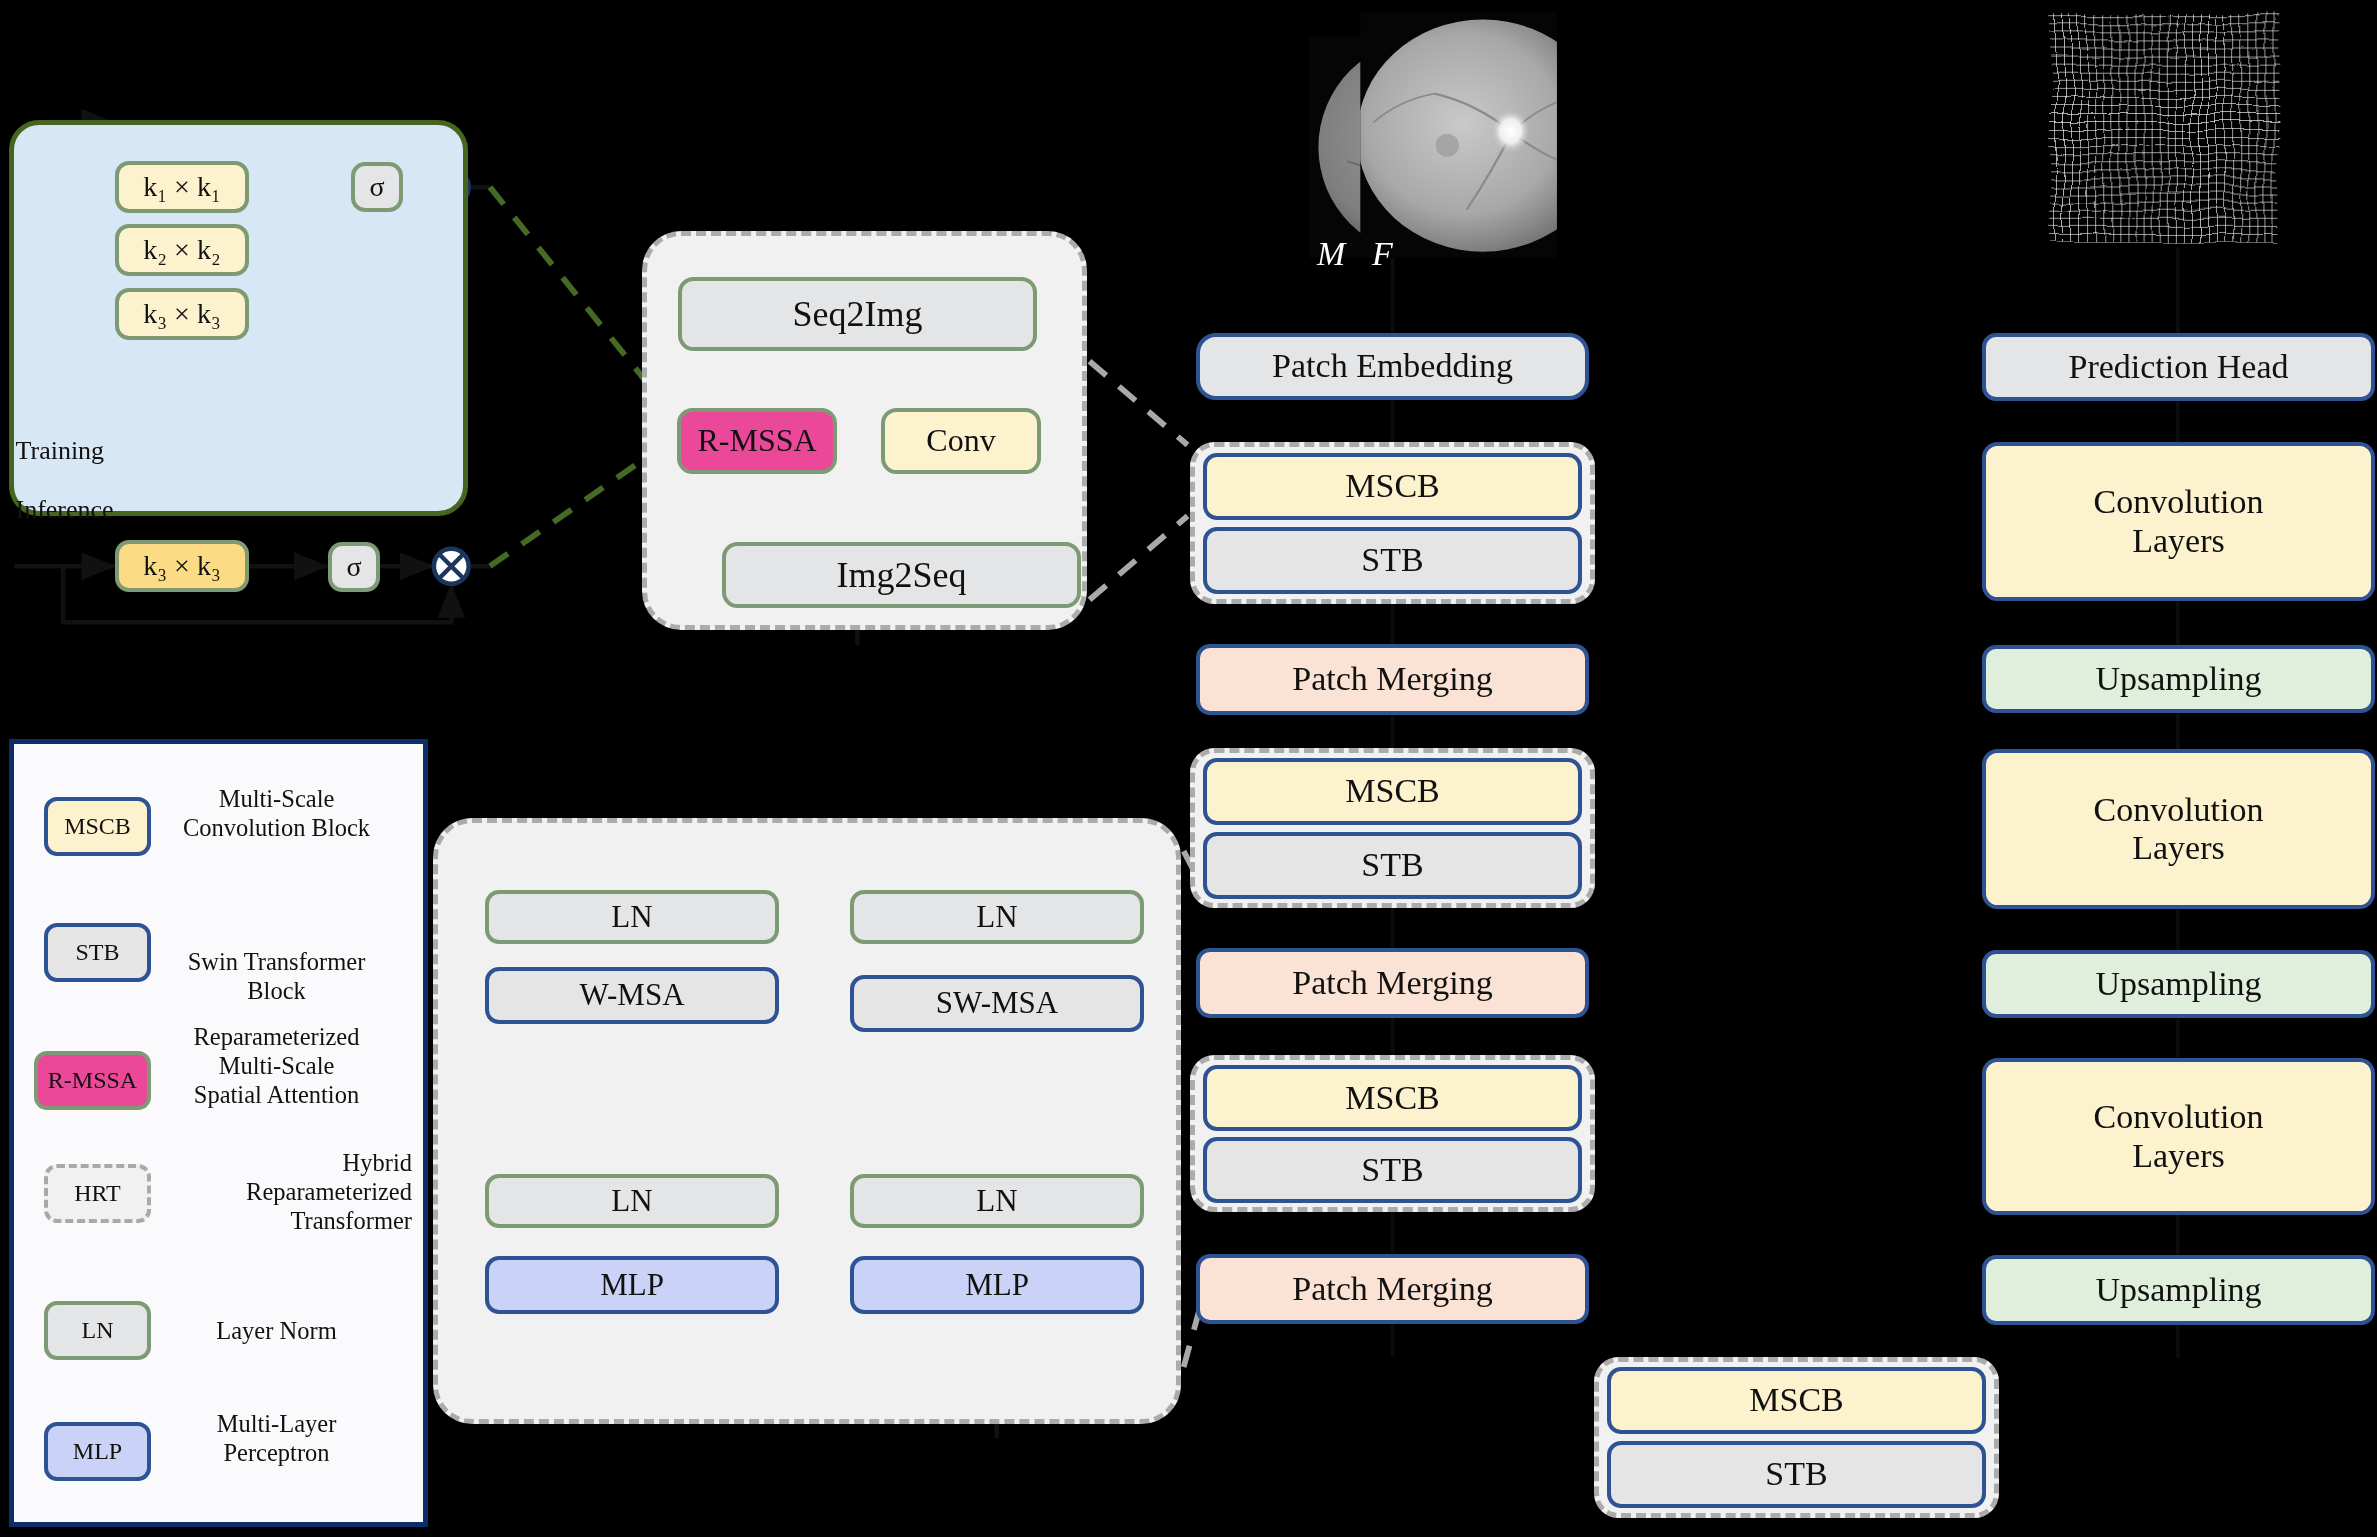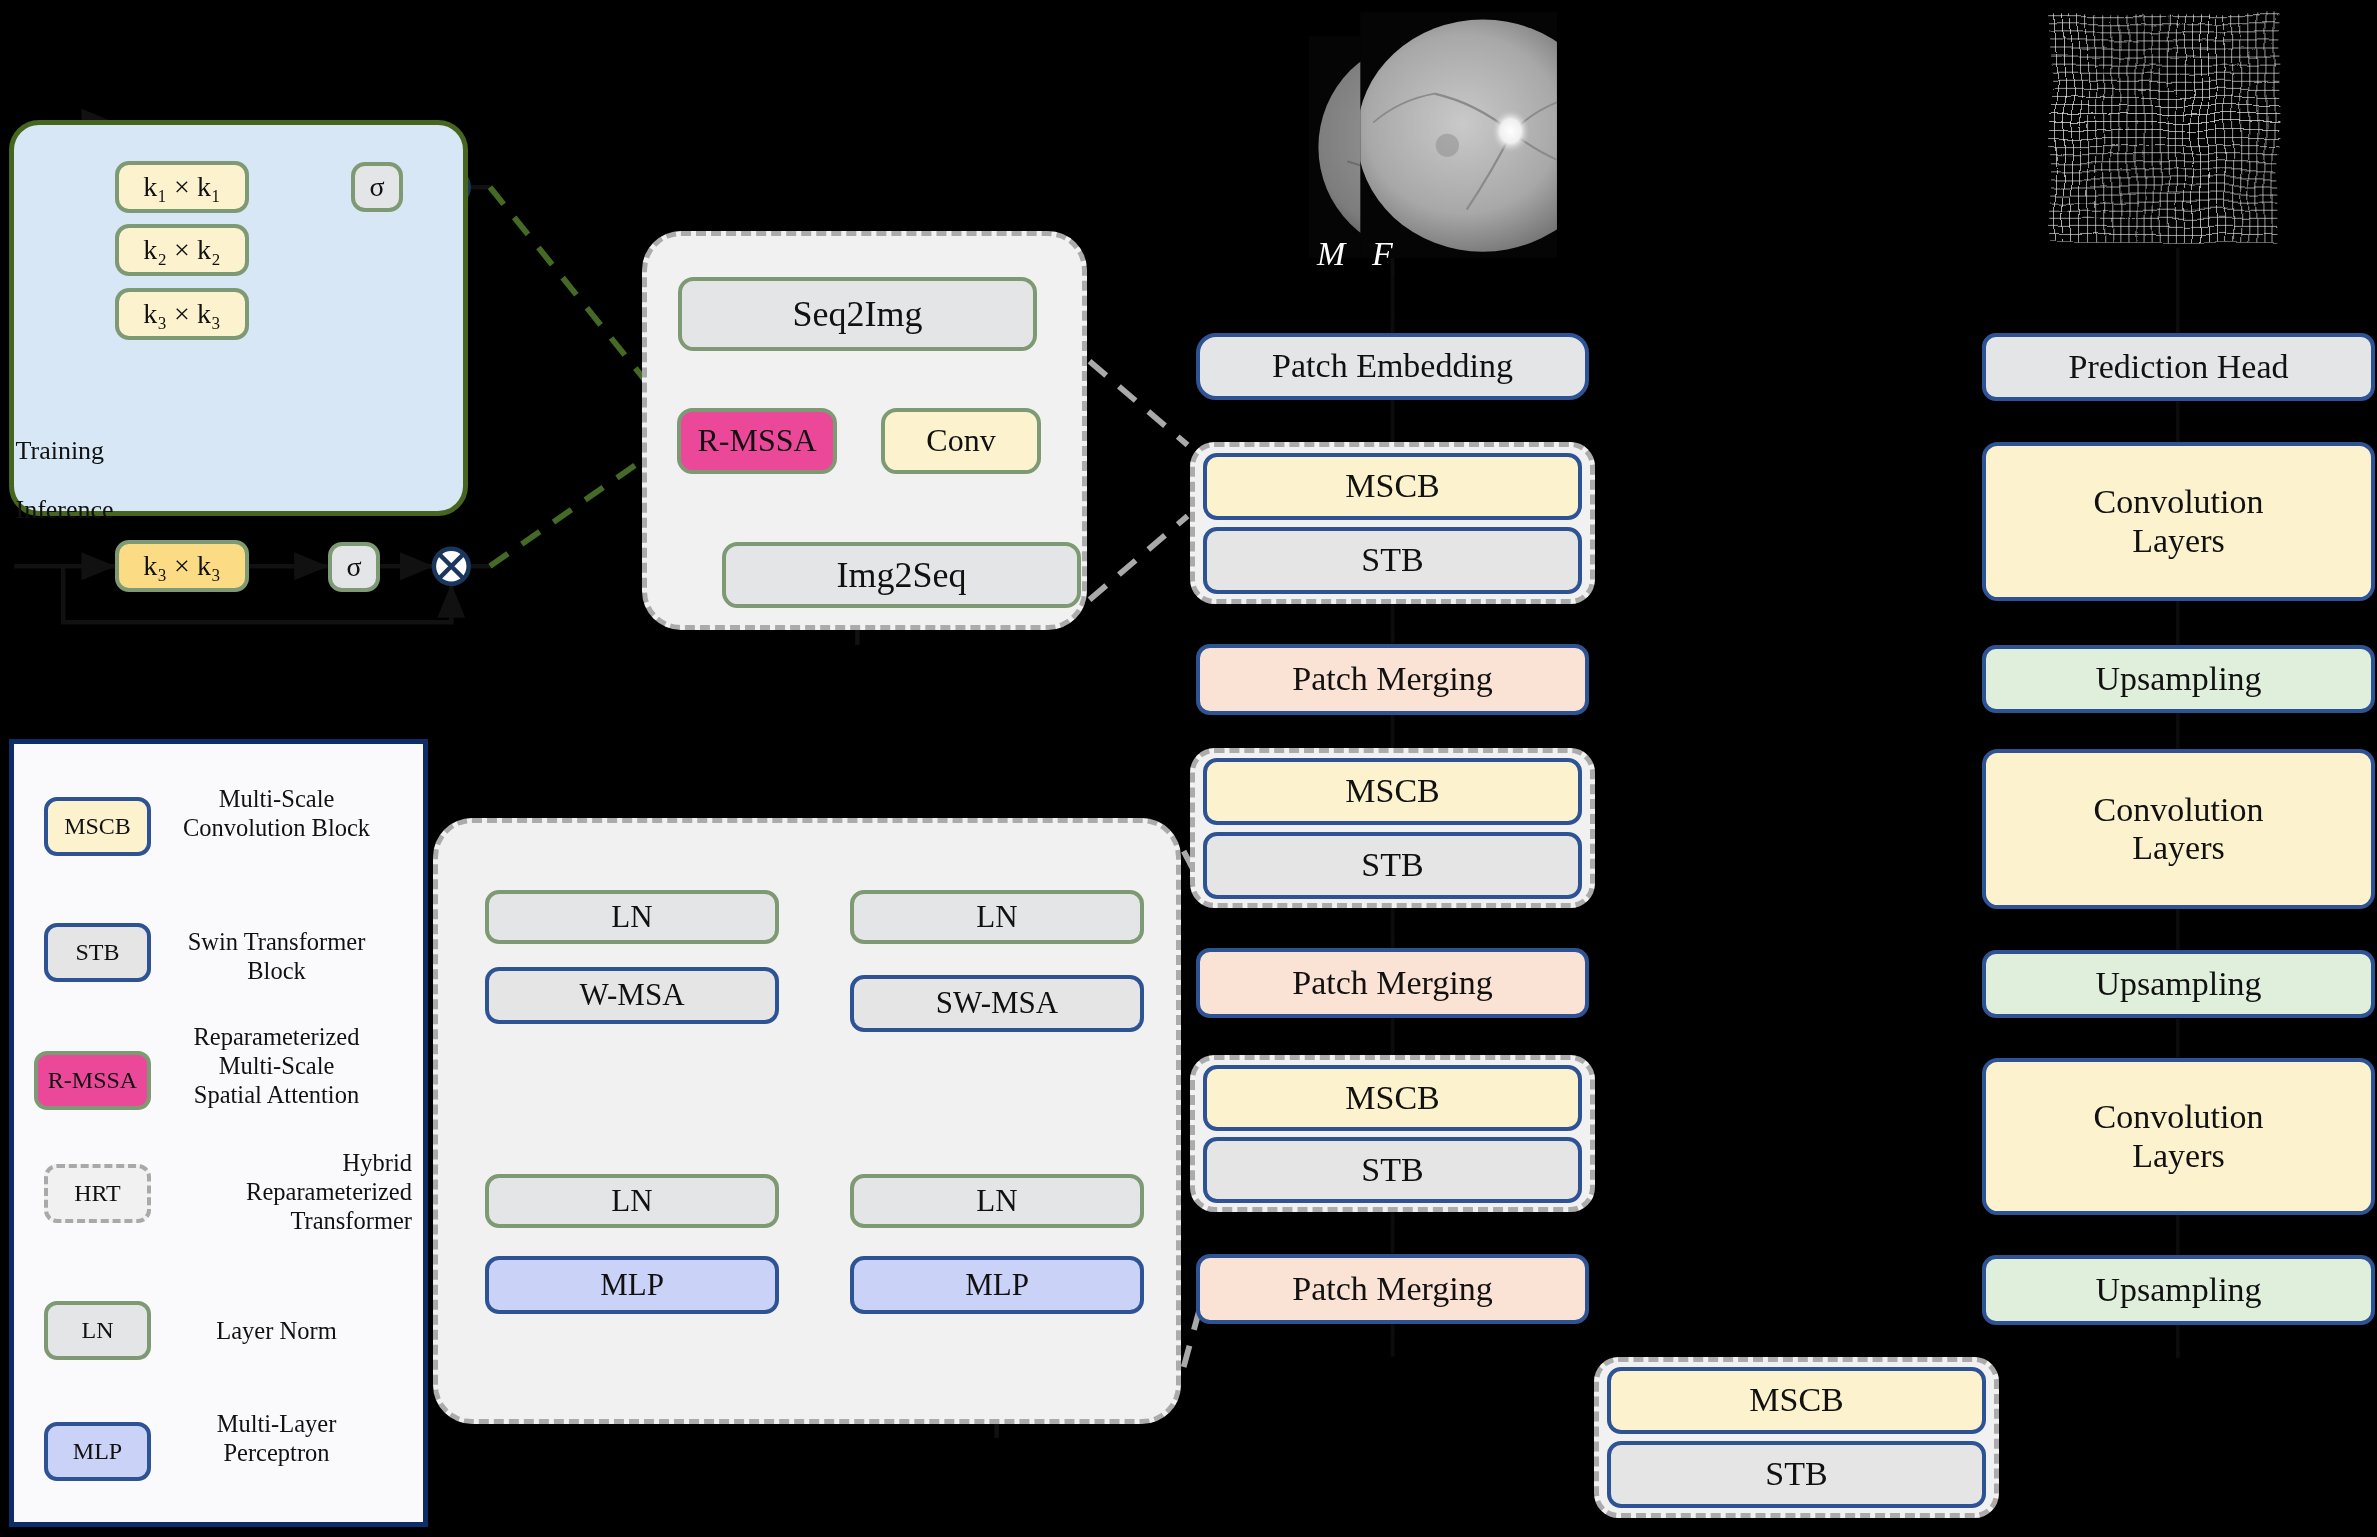--- a/index.html
+++ b/index.html
@@ -251,21 +251,21 @@
 
 <div class="abs" id="legend"></div>
 
 <div class="abs blk leg-chip f-cream b-blue" style="left:44px;top:797px;">MSCB</div>
 <div class="abs leg-txt" style="top:785px;left:141px;">
   <div style="white-space:pre-line">Multi-Scale
 Convolution Block</div>
   </div>
 
 <div class="abs blk leg-chip f-lblue b-blue" style="left:44px;top:923px;">STB</div>
-<div class="abs leg-txt" style="top:928px;left:141px;">
+<div class="abs leg-txt" style="top:948px;left:141px;">
   <div style="white-space:pre-line">Swin Transformer
 Block</div>
   </div>
 
 <div class="abs blk leg-chip f-salmon b-green" style="left:34px;top:1051px;width:117px;">R-MSSA</div>
 <div class="abs leg-txt" style="top:1023px;left:141px;">
   <div style="white-space:pre-line">Reparameterized
 Multi-Scale
 Spatial Attention</div>
   </div>

